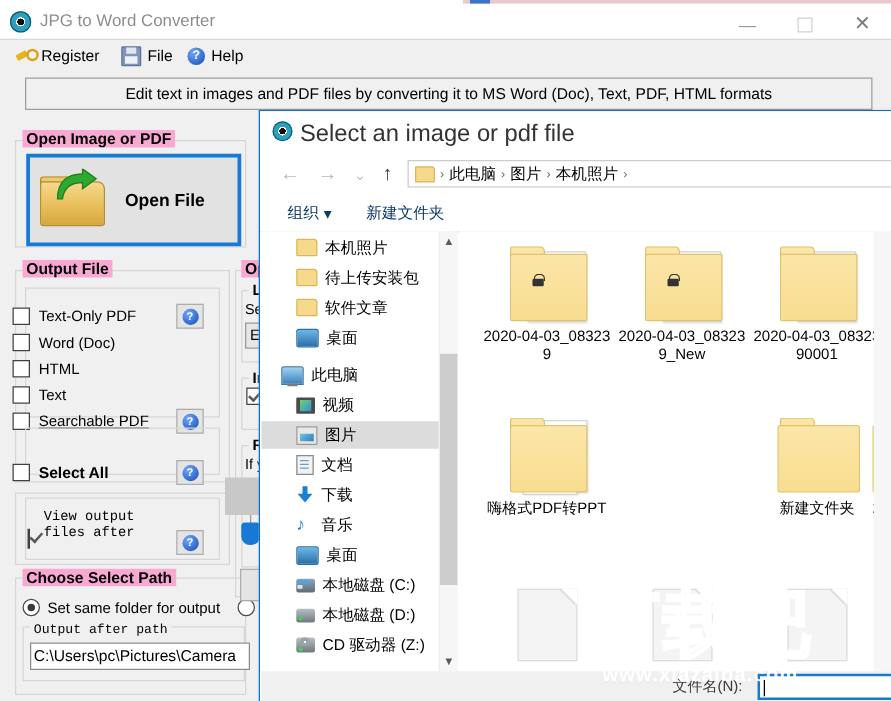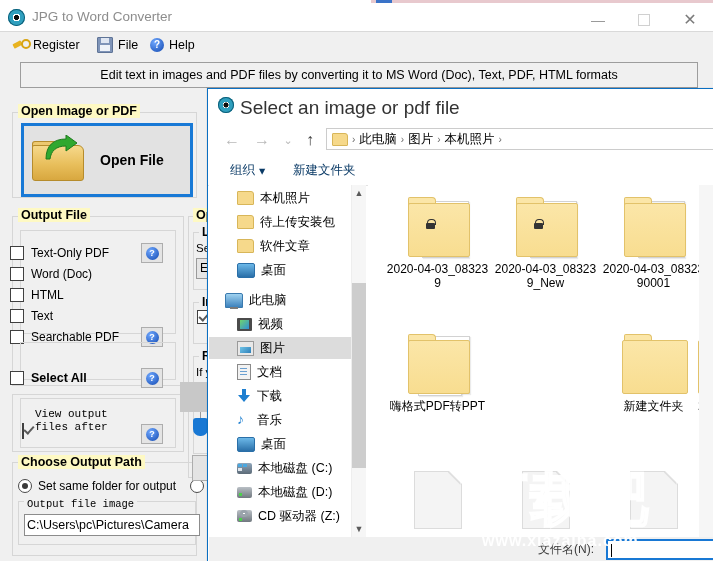--- a/index.html
+++ b/index.html
@@ -43,21 +43,21 @@
   .mi-disk:after{content:"";position:absolute;left:2px;top:7px;width:10px;height:6px;background:#eef2f8;}
   .mi-help{width:14px;height:14px;border-radius:50%;background:radial-gradient(circle at 35% 30%,#6fa8ff,#1248b0);
      color:#fff;font-size:10px;font-weight:bold;display:flex;align-items:center;justify-content:center;line-height:1;}
 
   
   #banner{position:absolute;left:20px;top:62px;width:676px;height:24px;background:#f0f0f0;border:1px solid #9d9d9d;
      display:flex;align-items:center;justify-content:center;font-size:12.5px;}
 
   
   .gbox{position:absolute;border:1px solid #d6d6d6;}
-  .gtitle{position:absolute;background:#fef9c3;padding:0 3px;font-weight:bold;font-size:12.5px;}
+  .gtitle{position:absolute;background:#f9a8d4;padding:0 3px;font-weight:bold;font-size:12.5px;}
 
   #grp-open{left:12px;top:112px;width:183px;height:84px;}
   #grp-open-t{left:18px;top:104px;}
   #open-file-btn{position:absolute;left:21px;top:123px;width:166px;height:68px;background:#e2e2e2;border:3px solid #1879d6;
      display:flex;align-items:center;cursor:pointer;}
   #of-icon{position:relative;width:62px;height:50px;margin-left:4px;}
   .folder-back{position:absolute;left:4px;top:10px;width:50px;height:34px;border-radius:2px 6px 3px 3px;
      background:linear-gradient(180deg,#f6d98b 0%,#e8be5b 55%,#d8a73f 100%);border:1px solid #b68c2c;}
   .folder-tab{position:absolute;left:4px;top:6px;width:22px;height:7px;border-radius:3px 3px 0 0;background:#edc96f;border:1px solid #b68c2c;border-bottom:none;}
   .folder-arrow{position:absolute;left:16px;top:0px;width:34px;height:26px;}
@@ -301,30 +301,30 @@
   <div id="view-inner"></div>
   <div style="position:absolute;left:22px;top:424px;">
     <span class="cbox checked"></span>
   </div>
   <div id="view-label">View output files after</div>
   <div class="helpbtn" style="left:141px;top:424px;">
       <span>?</span>
     </div>
 
   <div class="gbox" id="grp-path"></div>
-  <div class="gtitle" id="grp-path-t">Choose Output Path</div>
+  <div class="gtitle" id="grp-path-t">Choose Select Path</div>
   <div id="radio-same">
     <span class="radio on"></span>
     <span>Set same folder for output</span>
   </div>
   <div id="radio-other">
     <span class="radio"></span>
   </div>
   <div id="path-inner"></div>
-  <div id="path-inner-t">Output file image</div>
+  <div id="path-inner-t">Output after path</div>
   <div id="path-input">C:\Users\pc\Pictures\Camera</div>
 
   <div class="gbox" id="grp-opt"></div>
   <div class="gtitle" id="grp-opt-t">Opt</div>
   <div id="grp-lang"></div>
   <div id="grp-lang-t">Lan</div>
   <div id="lang-note">Sele</div>
   <div id="lang-sel">Eng</div>
   <div id="grp-img"></div>
   <div id="grp-img-t">Ima</div>

